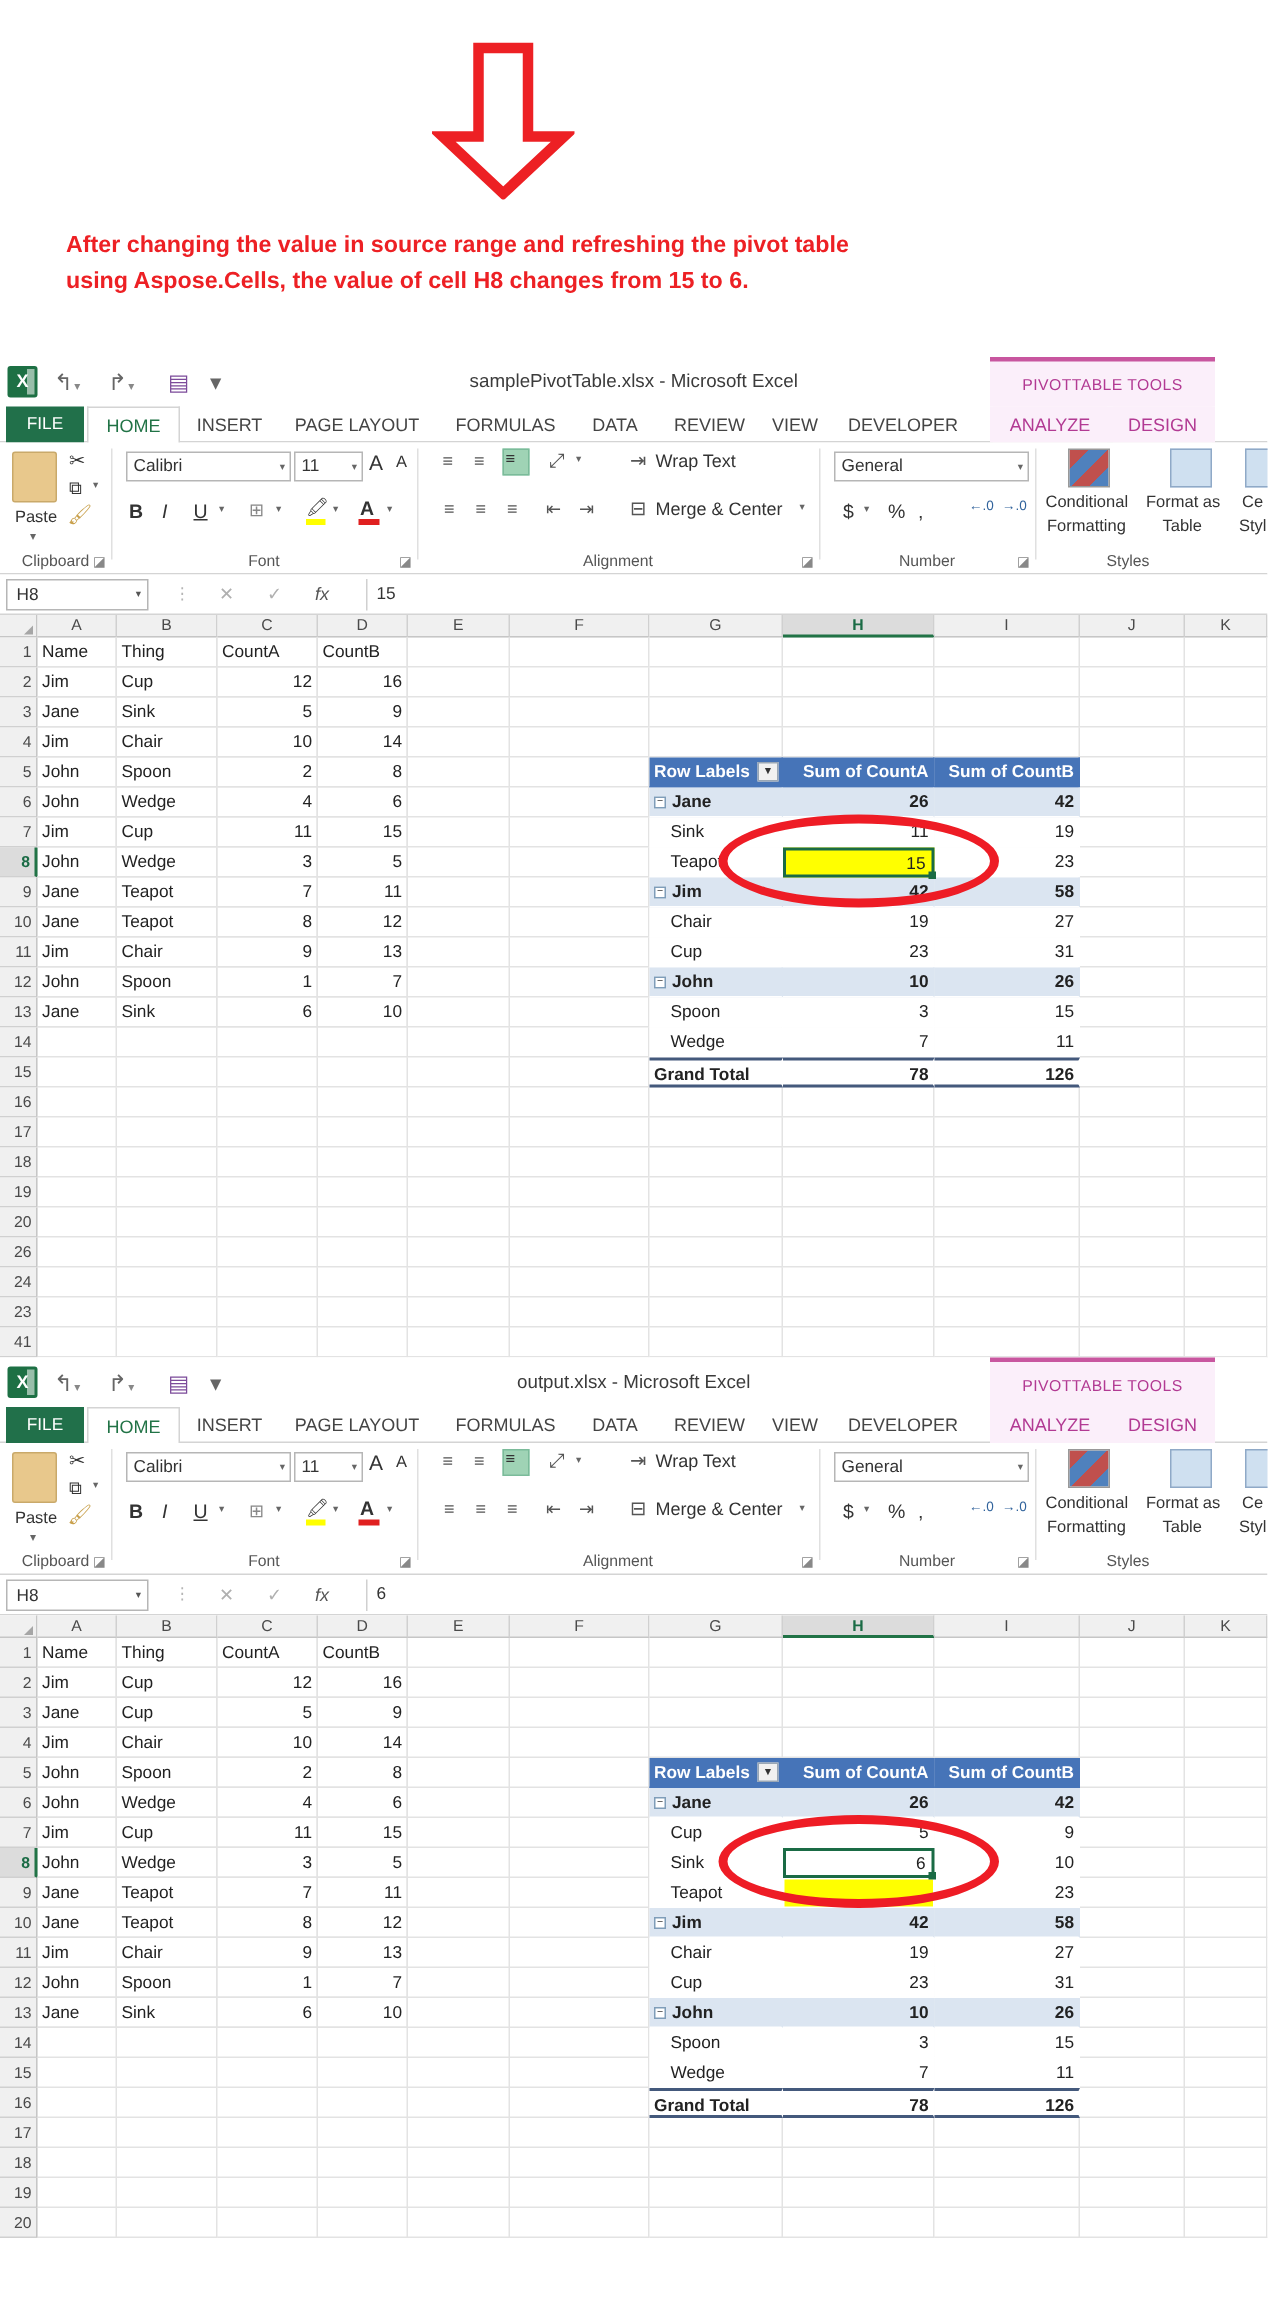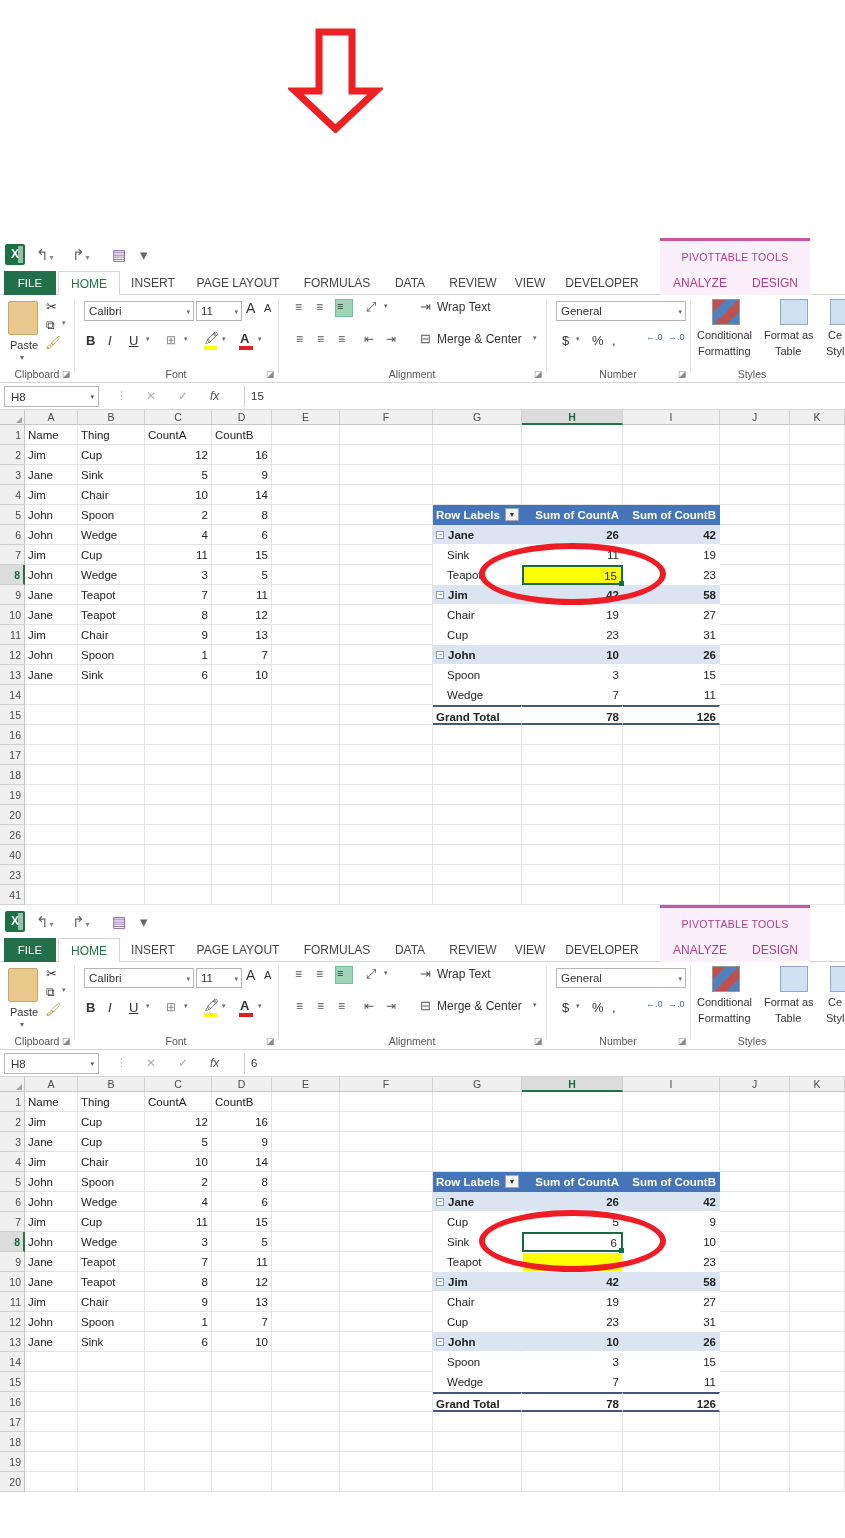--- a/index.html
+++ b/index.html
@@ -165,29 +165,34 @@
 </style>
 </head>
 <body>
 
 <div class="annotation-area">
   <div class="arrow-wrap">
     <svg width="95" height="105" viewBox="0 0 95 105">
       <polygon points="31,4 64,4 64,63 88,63 47.5,101 7,63 31,63" fill="none" stroke="#ed2024" stroke-width="7" stroke-linejoin="miter"></polygon>
     </svg>
   </div>
+  <div class="annot-text">
+    <div>After changing the value in source range and refreshing the pivot table</div>
+    <div>using Aspose.Cells, the value of cell H8 changes from 15 to 6.</div>
+  </div>
 </div>
 
 <div class="excel-window" id="w1">
     <div class="titlebar">
       <div class="xl-logo">X</div>
       <div class="qat" style="left: 36px;"><span>↰</span><span class="car">▾</span></div>
       <div class="qat" style="left: 72px;"><span>↱</span><span class="car">▾</span></div>
       <div class="qat" style="left: 112px; color: rgb(124, 75, 154);"><span>▤</span></div>
       <div class="qat" style="left: 140px;"><span>▾</span></div>
+      <div class="title-text">samplePivotTable.xlsx - Microsoft Excel</div>
       <div class="pt-tools" style="left: 660px;">
         <div class="barline"></div>
         <div class="lbl">PIVOTTABLE TOOLS</div>
       </div>
     </div>
     <div class="tabs">
       <div class="tabs-ptbg" style="left: 660px; width: 150px;"></div>
       <div class="tab file" style="left: 4px; width: 52px;">FILE</div>
       <div class="tab active" style="left: 58px; width: 62px;">HOME</div>
       <div class="tab" style="left: 124px; width: 58px;">INSERT</div>
@@ -538,21 +543,21 @@
       <div class="cell" style="left: 78px; top: 415px; width: 67px; height: 20px; line-height: 20px;"></div>
       <div class="cell" style="left: 145px; top: 415px; width: 67px; height: 20px; line-height: 20px;"></div>
       <div class="cell" style="left: 212px; top: 415px; width: 60px; height: 20px; line-height: 20px;"></div>
       <div class="cell" style="left: 272px; top: 415px; width: 68px; height: 20px; line-height: 20px;"></div>
       <div class="cell" style="left: 340px; top: 415px; width: 93px; height: 20px; line-height: 20px;"></div>
       <div class="cell" style="left: 433px; top: 415px; width: 89px; height: 20px; line-height: 20px;"></div>
       <div class="cell" style="left: 522px; top: 415px; width: 101px; height: 20px; line-height: 20px;"></div>
       <div class="cell" style="left: 623px; top: 415px; width: 97px; height: 20px; line-height: 20px;"></div>
       <div class="cell" style="left: 720px; top: 415px; width: 70px; height: 20px; line-height: 20px;"></div>
       <div class="cell" style="left: 790px; top: 415px; width: 55px; height: 20px; line-height: 20px;"></div>
-      <div class="rowhdr" style="top: 435px; width: 25px; height: 20px; line-height: 20px;">40</div>
+      <div class="rowhdr" style="top: 435px; width: 25px; height: 20px; line-height: 20px;">24</div>
       <div class="cell" style="left: 25px; top: 435px; width: 53px; height: 20px; line-height: 20px;"></div>
       <div class="cell" style="left: 78px; top: 435px; width: 67px; height: 20px; line-height: 20px;"></div>
       <div class="cell" style="left: 145px; top: 435px; width: 67px; height: 20px; line-height: 20px;"></div>
       <div class="cell" style="left: 212px; top: 435px; width: 60px; height: 20px; line-height: 20px;"></div>
       <div class="cell" style="left: 272px; top: 435px; width: 68px; height: 20px; line-height: 20px;"></div>
       <div class="cell" style="left: 340px; top: 435px; width: 93px; height: 20px; line-height: 20px;"></div>
       <div class="cell" style="left: 433px; top: 435px; width: 89px; height: 20px; line-height: 20px;"></div>
       <div class="cell" style="left: 522px; top: 435px; width: 101px; height: 20px; line-height: 20px;"></div>
       <div class="cell" style="left: 623px; top: 435px; width: 97px; height: 20px; line-height: 20px;"></div>
       <div class="cell" style="left: 720px; top: 435px; width: 70px; height: 20px; line-height: 20px;"></div>
@@ -848,20 +853,21 @@
     </div>
   </div>
 
 <div class="excel-window" id="w2">
     <div class="titlebar">
       <div class="xl-logo">X</div>
       <div class="qat" style="left: 36px;"><span>↰</span><span class="car">▾</span></div>
       <div class="qat" style="left: 72px;"><span>↱</span><span class="car">▾</span></div>
       <div class="qat" style="left: 112px; color: rgb(124, 75, 154);"><span>▤</span></div>
       <div class="qat" style="left: 140px;"><span>▾</span></div>
+      <div class="title-text">output.xlsx - Microsoft Excel</div>
       <div class="pt-tools" style="left: 660px;">
         <div class="barline"></div>
         <div class="lbl">PIVOTTABLE TOOLS</div>
       </div>
     </div>
     <div class="tabs">
       <div class="tabs-ptbg" style="left: 660px; width: 150px;"></div>
       <div class="tab file" style="left: 4px; width: 52px;">FILE</div>
       <div class="tab active" style="left: 58px; width: 62px;">HOME</div>
       <div class="tab" style="left: 124px; width: 58px;">INSERT</div>

